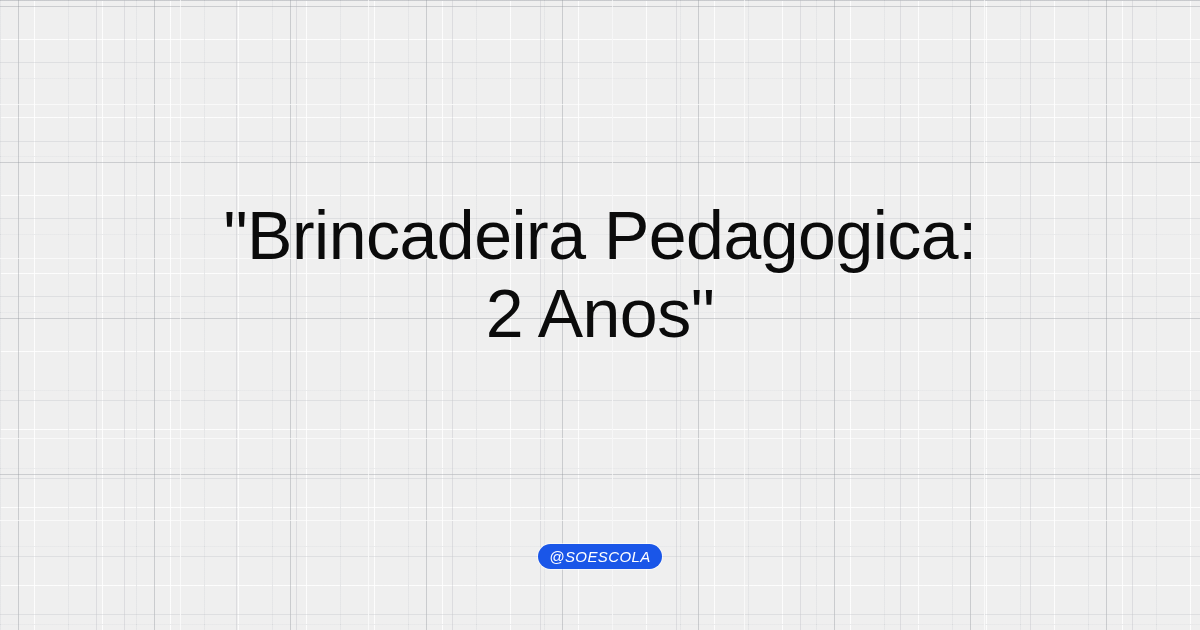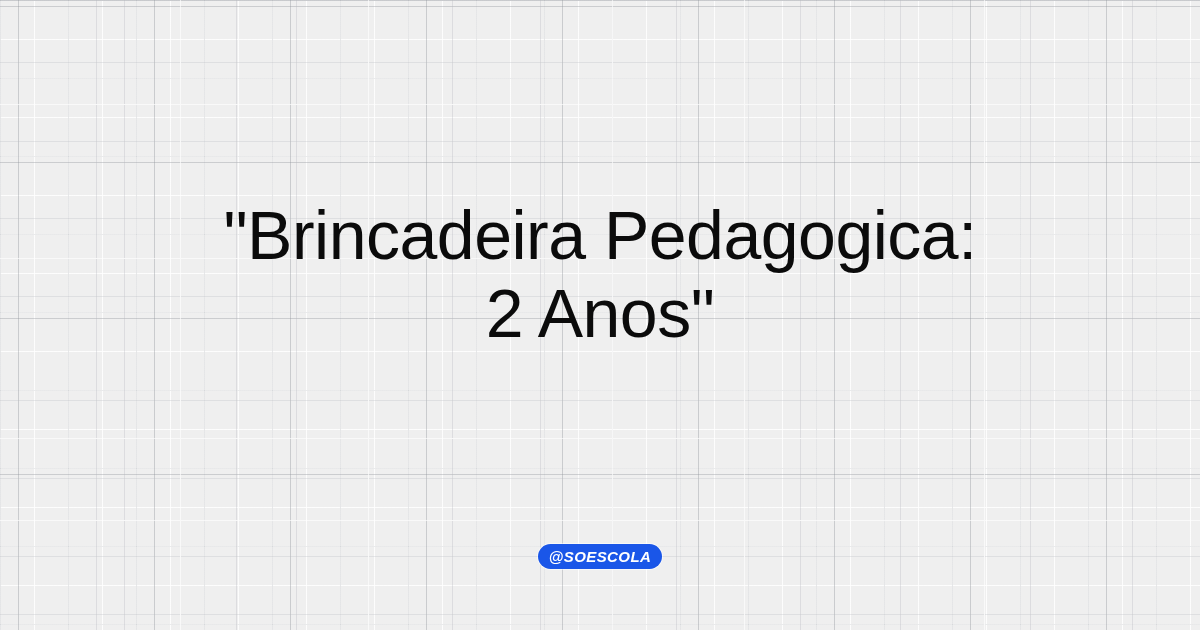--- a/index.html
+++ b/index.html
@@ -119,21 +119,21 @@
     text-align: center;
     z-index: 6;
   }
 
   .badge {
     display: inline-block;
     background: #1a56e8;
     color: #ffffff;
     font-family: "Liberation Sans", sans-serif;
     font-size: 15px;
-    font-weight: 700;
+    font-weight: 400;
     font-style: italic;
     letter-spacing: 0.4px;
     line-height: 25px;
     height: 25px;
     padding: 0 11px;
     border-radius: 13px;
     box-shadow: 0 0 0 1px rgba(255,255,255,0.55);
     white-space: nowrap;
   }
 </style>

